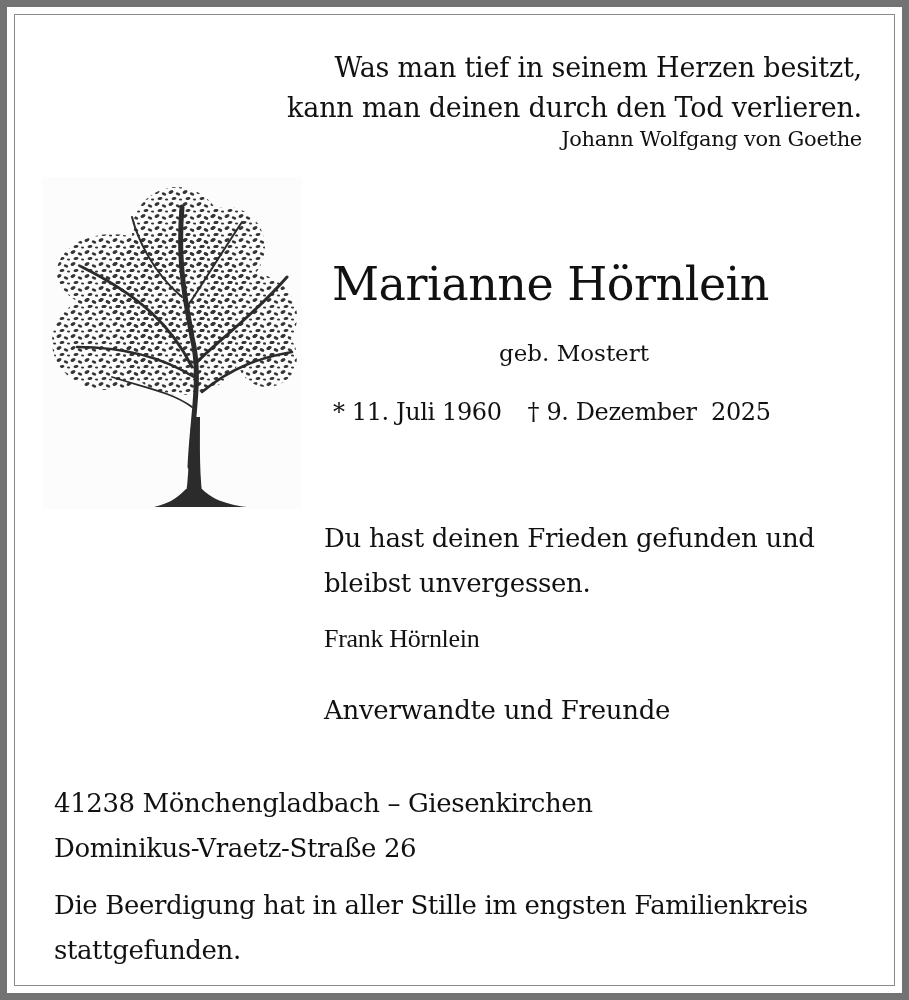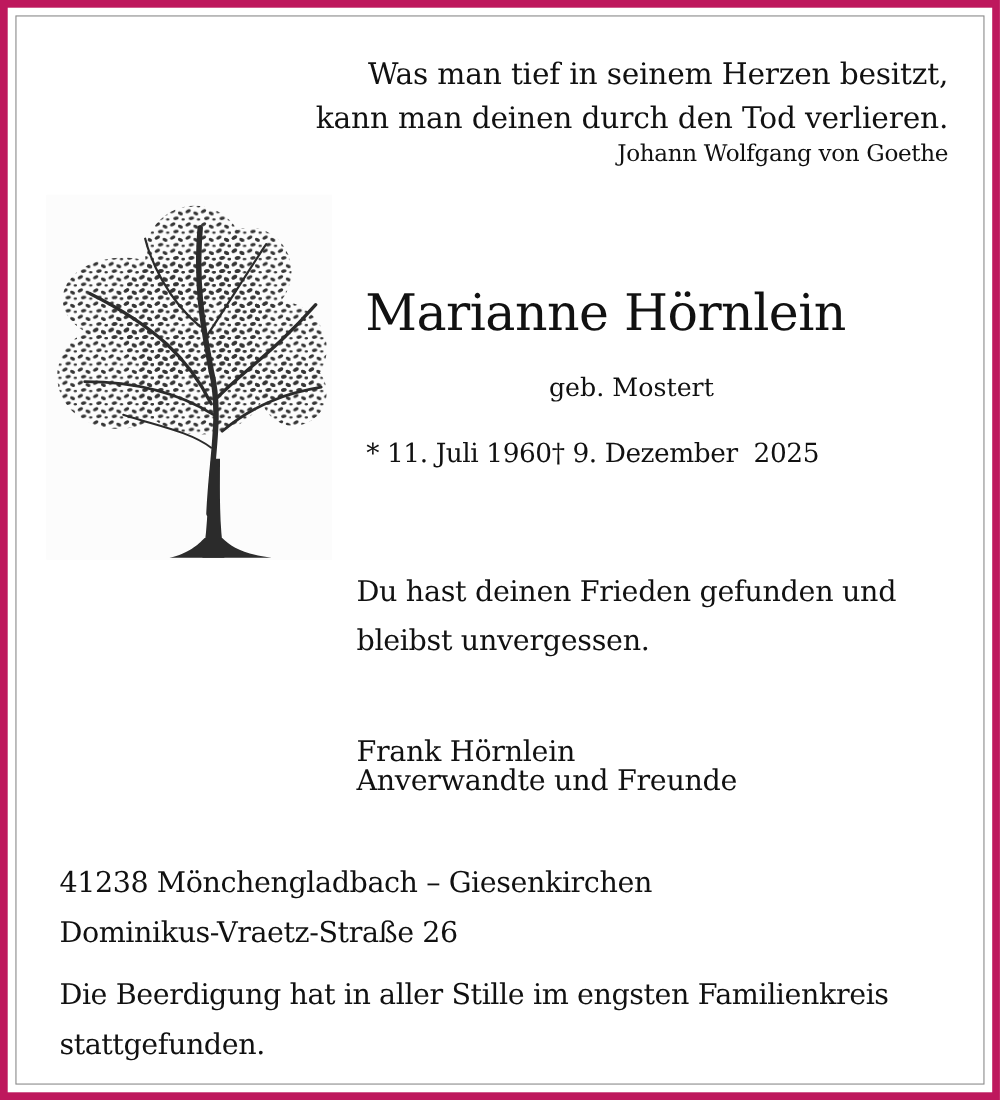--- a/index.html
+++ b/index.html
@@ -13,21 +13,21 @@
       position: relative;
       overflow: hidden;
       font-family: "DejaVu Serif", "Liberation Serif", serif;
       color: #111111;
     }
     .frame {
       position: absolute;
       left: 0; top: 0;
       width: 909px; height: 1000px;
       box-sizing: border-box;
-      border: 7px solid #be185d;
+      border: 7px solid #737373;
       background: #ffffff;
     }
     .frame-inner-line {
       position: absolute;
       left: 7px; top: 7px; right: 7px; bottom: 7px;
       border: 1px solid #8a8a8a;
       pointer-events: none;
     }
     .abs { position: absolute; white-space: nowrap; }
 
@@ -63,37 +63,37 @@
       left: 492px;
       top: 333px;
       font-size: 23px;
     }
     .dates {
       left: 326px;
       top: 391px;
       font-size: 24px;
       letter-spacing: -0.4px;
     }
-    .dates .death { }
+    .dates .death { margin-left: 26px; }
 
     .verse {
       left: 317px;
       font-size: 26px;
       letter-spacing: -0.3px;
       text-align: right;
     }
     .verse-l1 { top: 516px; }
     .verse-l2 { top: 561px; }
 
     .mourner {
       left: 317px;
       font-size: 26px;
       letter-spacing: -0.3px;
     }
-    .mourner-1 { top: 662px; }
+    .mourner-1 { top: 617px; font-family: Liberation Serif, serif; }
     .mourner-2 { top: 688px; text-align: right; }
 
     .addr {
       left: 47px;
       font-size: 26px;
       letter-spacing: -0.4px;
     }
     .addr-1 { top: 781px; }
     .addr-2 { top: 826px; }
 

